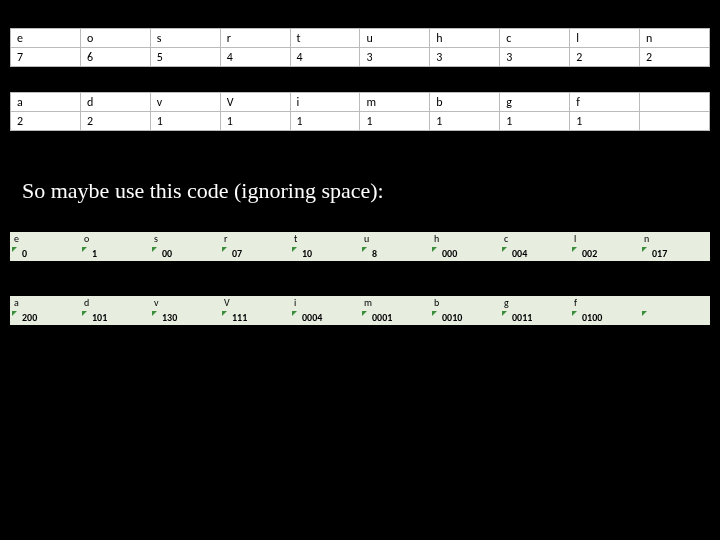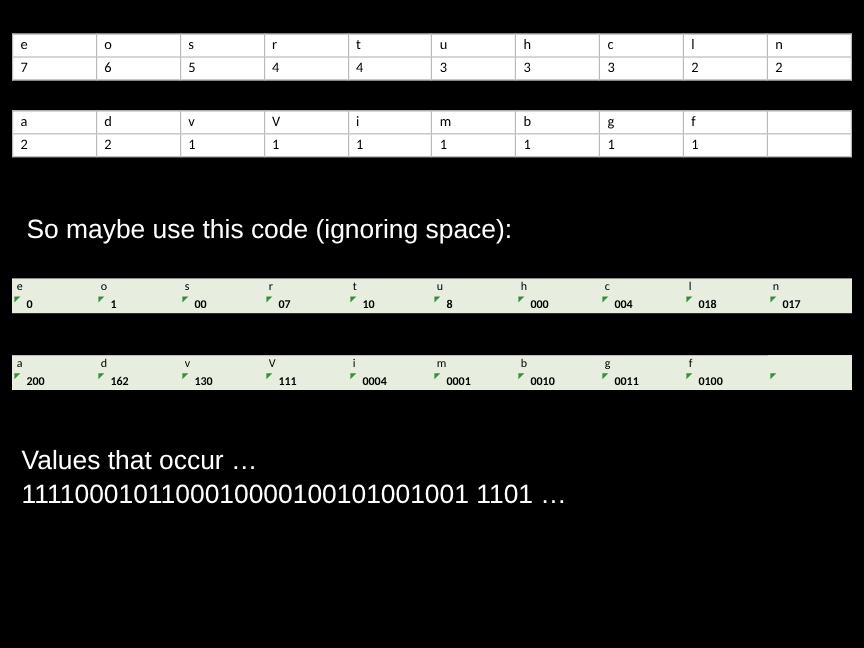--- a/index.html
+++ b/index.html
@@ -78,21 +78,21 @@
     height: 0;
     border-style: solid;
     border-width: 5px 5px 0 0;
     border-color: #3b8f3b transparent transparent transparent;
   }
 
   .caption {
     position: absolute;
     color: #fff;
     font-size: 22px;
-    font-family: Liberation Sans, sans-serif;
+    font-family: Liberation Serif, serif;
   }
   #caption1 {
     left: 22px;
     top: 178px;
   }
   #caption2 {
     left: 18px;
     top: 370px;
     line-height: 1.25;
   }
@@ -178,21 +178,21 @@
     </tr>
     <tr class="code-row">
       <td>0</td>
       <td>1</td>
       <td>00</td>
       <td>07</td>
       <td>10</td>
       <td>8</td>
       <td>000</td>
       <td>004</td>
-      <td>018</td>
+      <td>002</td>
       <td>017</td>
     </tr>
   </tbody>
     </table>
 
   <table id="table4" class="code-table">
     <tbody>
         <tr class="char-row">
       <td>a</td>
       <td>d</td>
@@ -200,31 +200,27 @@
       <td>V</td>
       <td>i</td>
       <td>m</td>
       <td>b</td>
       <td>g</td>
       <td>f</td>
       <td style="border:none;background:#e7eee0"></td>
     </tr>
     <tr class="code-row">
       <td>200</td>
-      <td>162</td>
+      <td>101</td>
       <td>130</td>
       <td>111</td>
       <td>0004</td>
       <td>0001</td>
       <td>0010</td>
       <td>0011</td>
       <td>0100</td>
       <td style="border:none;background:#e7eee0"></td>
     </tr>
   </tbody>
     </table>
 
-  <div id="caption2" class="caption">
-    <span>Values that  occur  …</span><br>
-    <span>1111000101100010000100101001001 1101  …</span>
-  </div>
 
 </div>
 
 </body></html>

